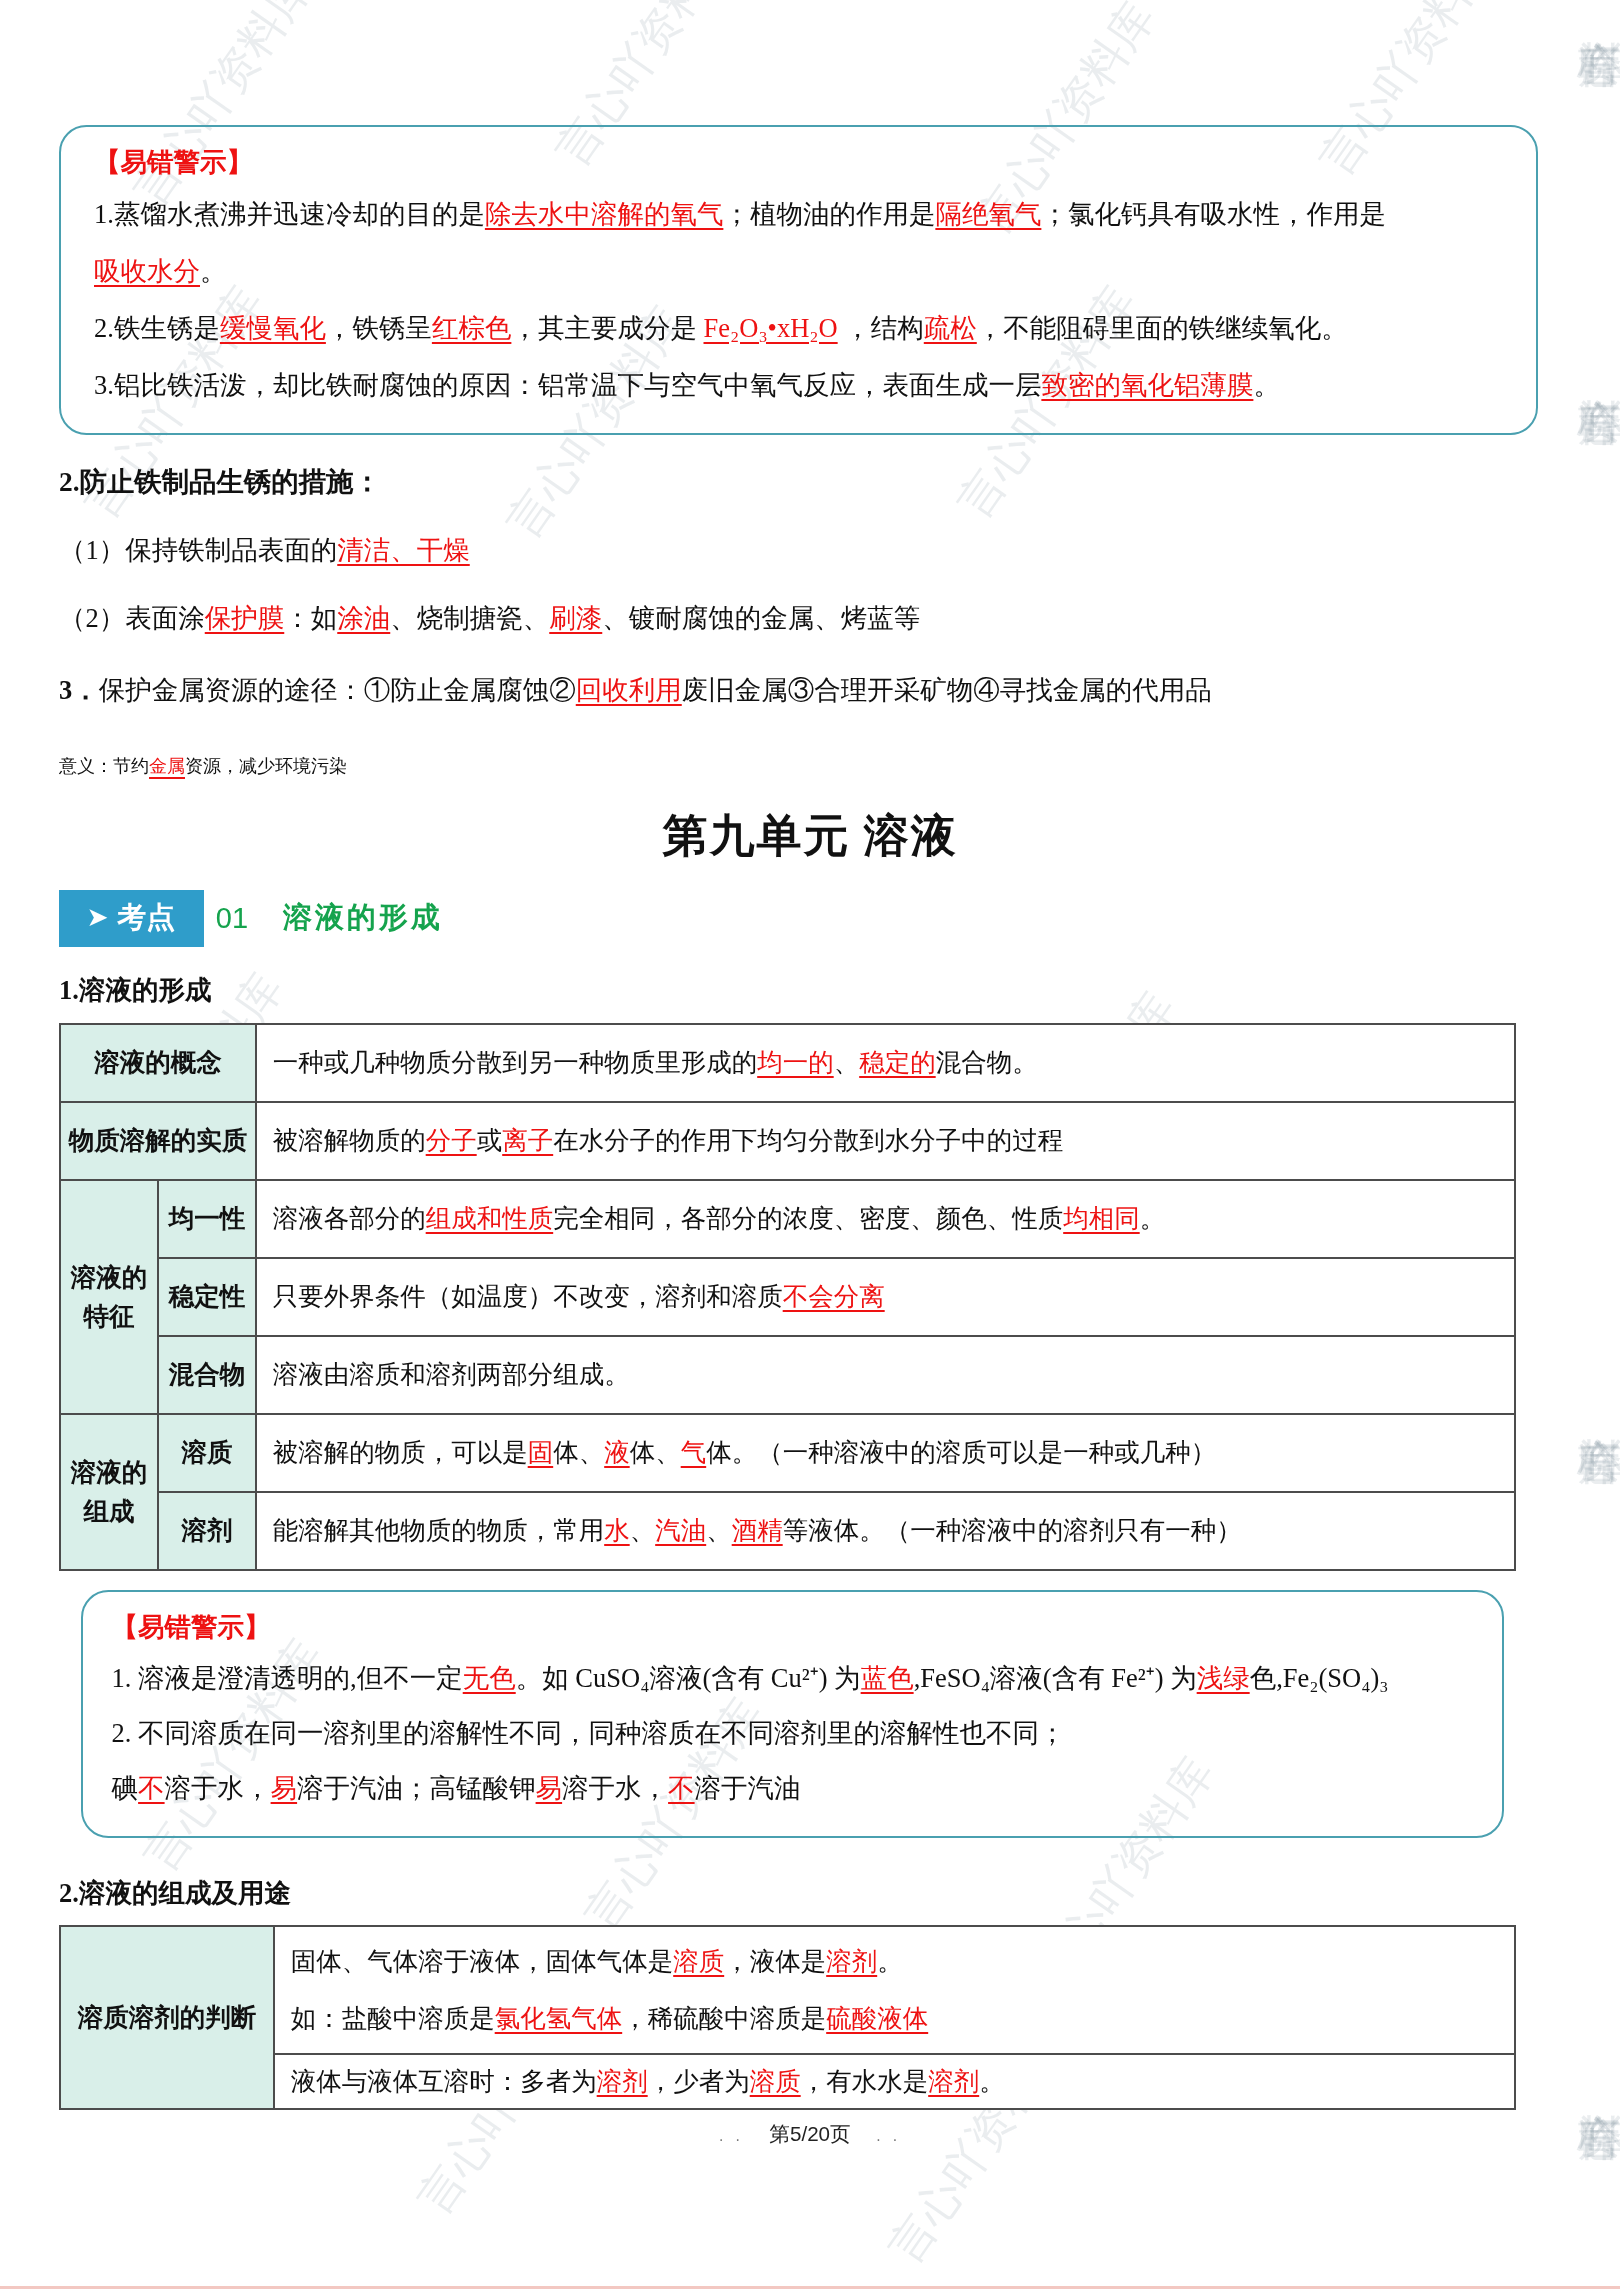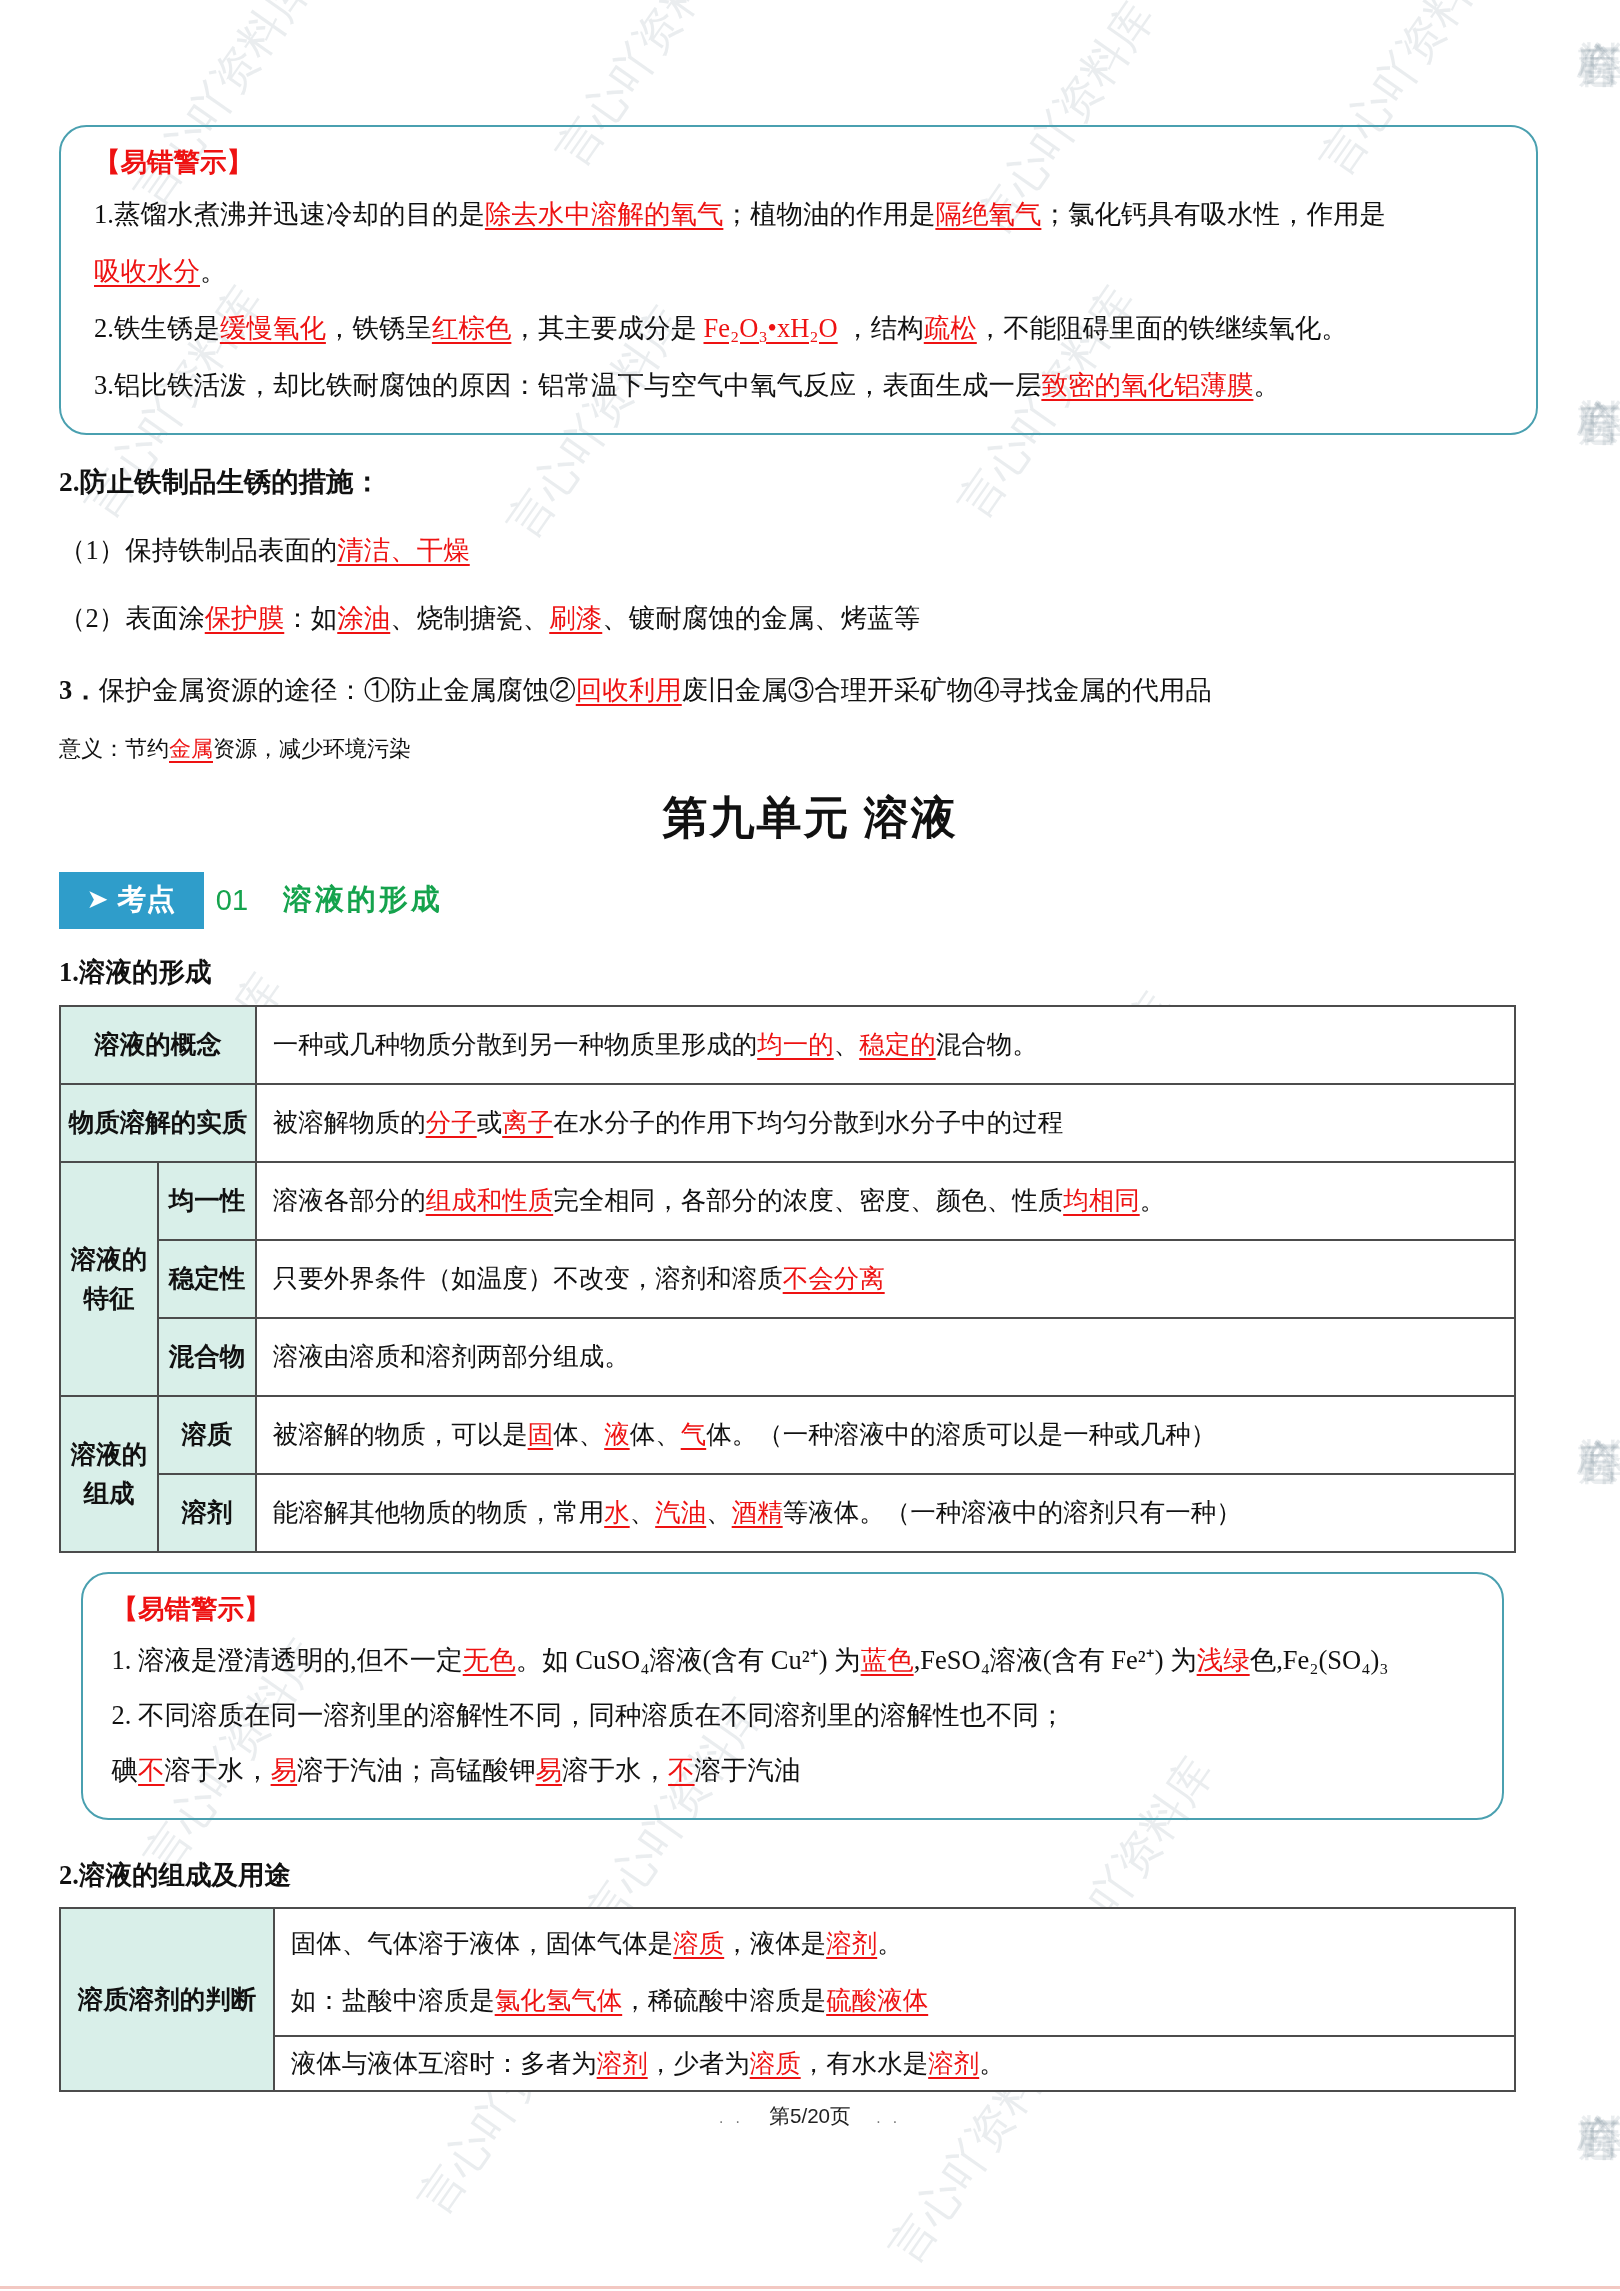--- a/index.html
+++ b/index.html
@@ -33,21 +33,21 @@
   .wtitle{color:var(--highlight-red);font-weight:bold;font-size:26.5px;line-height:47px;}
   .bline{font-size:26.5px;line-height:57px;}
   #box2 .bline{line-height:55px;}
   .seg-k{}
   .seg-b{font-weight:bold;}
   .seg-r{color:var(--highlight-red);text-decoration:underline;text-decoration-thickness:2px;text-underline-offset:4.9px;}
   .seg-rp{color:var(--highlight-red);}
   .h-bold{margin-top:29px;font-size:27.4px;font-weight:bold;line-height:37px;}
   .measure{margin-top:31px;font-size:26.5px;line-height:37px;}
   .pline{margin-top:35px;font-size:26.5px;line-height:37px;}
-  .mline{margin-top:21px;font-size:22px;line-height:37px;}
+  .mline{margin-top:39px;font-size:18px;line-height:37px;}
   .unit-title{margin-top:19.6px;text-align:center;font-size:45px;font-weight:bold;line-height:63px;letter-spacing:2px;}
   .kd-row{margin-top:21.6px;display:flex;align-items:center;height:57px;}
   .kd-badge{
     background:var(--badge-blue);color:#fff;height:57px;min-width:145px;
     display:flex;align-items:center;justify-content:center;gap:9.8px;
     font-family:"Liberation Sans",sans-serif;font-weight:bold;font-size:29px;
   }
   .kd-arrow{font-size:23.5px;line-height:1;}
   .kd-num{color:var(--accent-green);font-size:29px;margin-left:11.8px;font-family:"Liberation Sans",sans-serif;}
   .kd-title{color:var(--accent-green);font-size:29px;font-weight:bold;margin-left:35px;letter-spacing:2.9px;text-align:center;}

